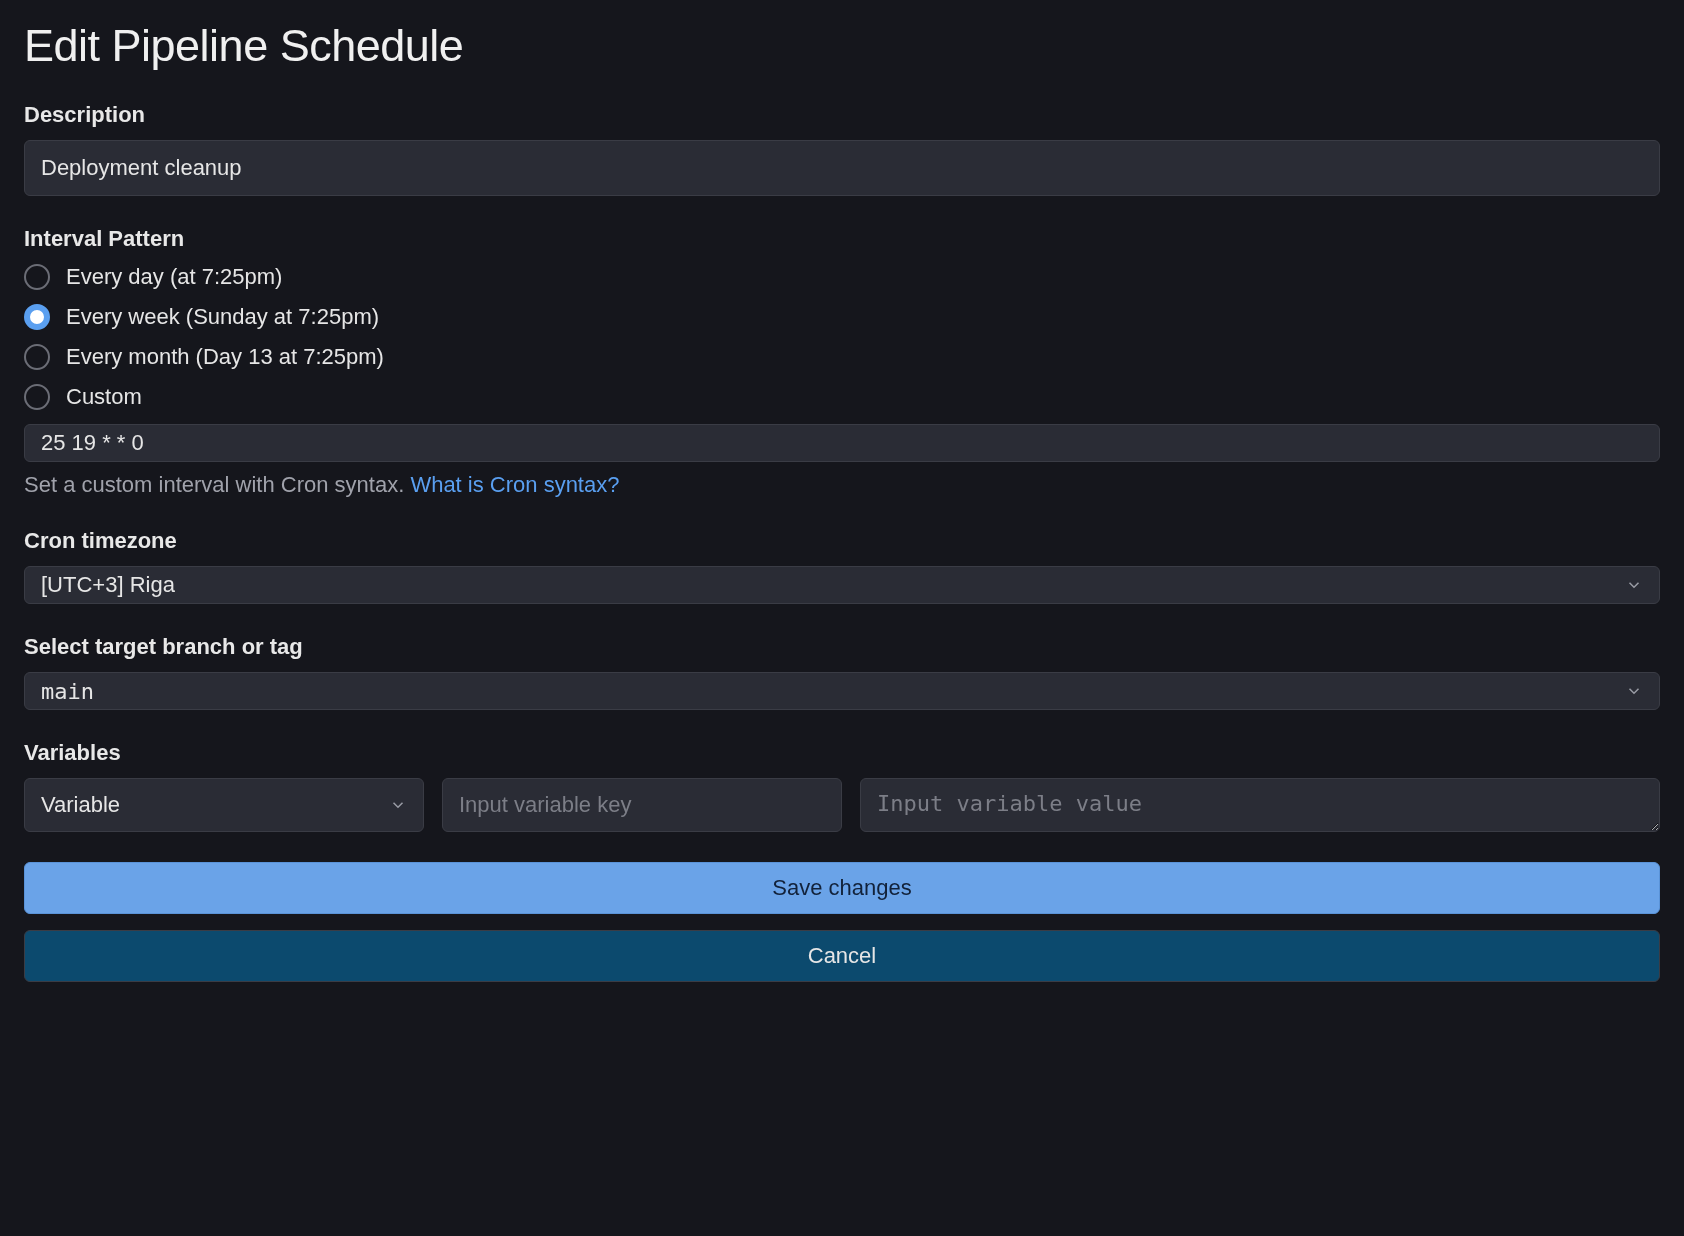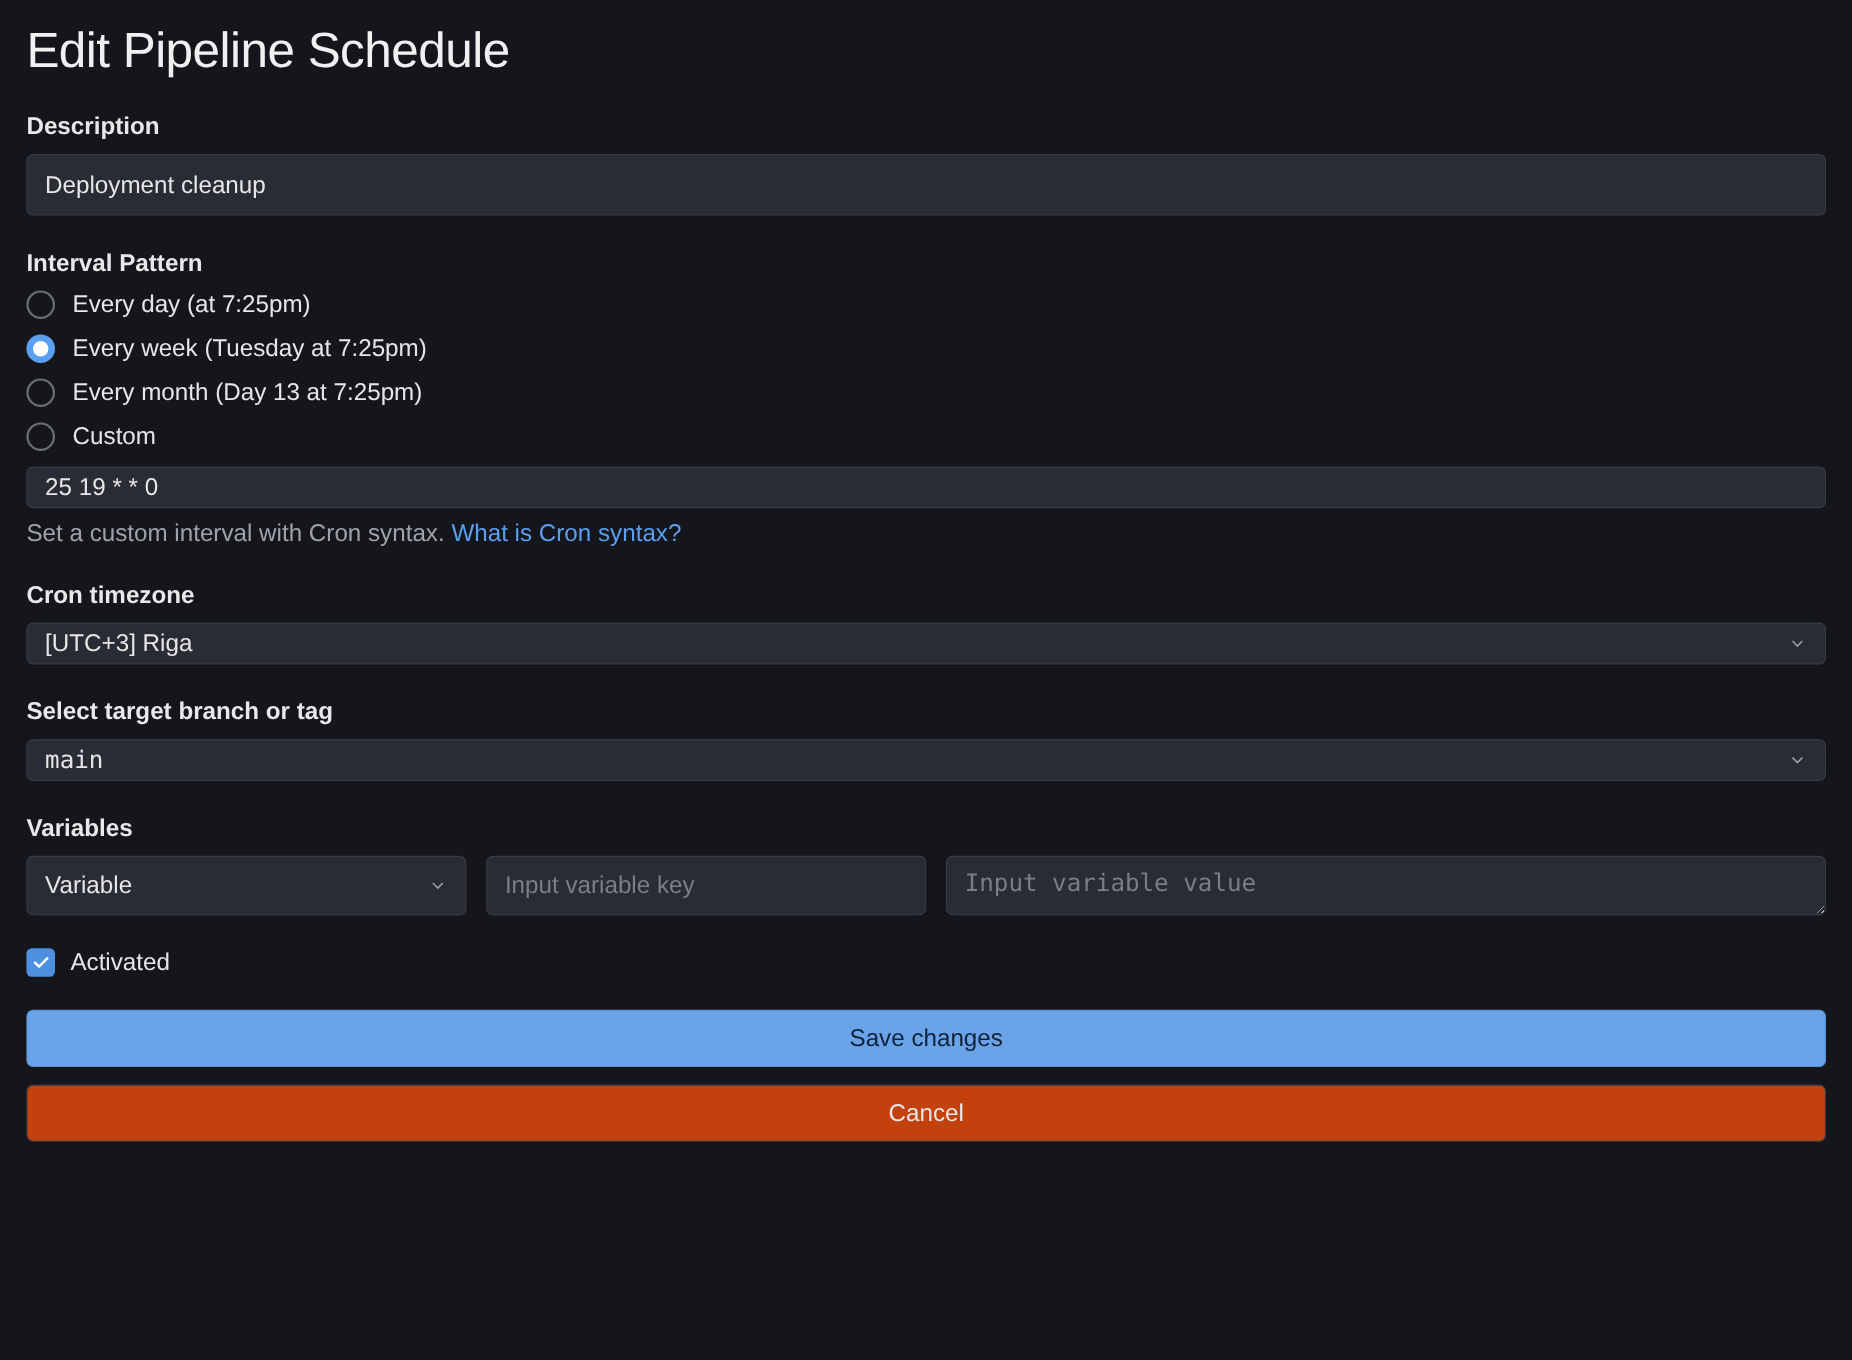--- a/index.html
+++ b/index.html
@@ -105,21 +105,21 @@
     cursor: pointer;
     border: 1px solid transparent;
   }
   .btn-primary {
     background: #6aa3e8;
     color: #12223a;
     font-weight: 500;
     border: 1px solid #5a93d8;
   }
   .btn-secondary {
-    background: #c2410c;
+    background: #0c4a6e;
     color: #e6e6e6;
     border: 1px solid #3a3c45;
   }
 </style>
 </head>
 <body>
 
 <div class="page">
 
   <h1 class="page-title">Edit Pipeline Schedule</h1>
@@ -132,21 +132,21 @@
   <div class="section">
     <label class="field-label">Interval Pattern</label>
 
     <div class="radio-group">
       <div class="radio-row">
         <span class="radio-outer"></span>
         <span class="radio-label">Every day (at 7:25pm)</span>
       </div>
       <div class="radio-row selected">
         <span class="radio-outer"></span>
-        <span class="radio-label">Every week (Tuesday at 7:25pm)</span>
+        <span class="radio-label">Every week (Sunday at 7:25pm)</span>
       </div>
       <div class="radio-row">
         <span class="radio-outer"></span>
         <span class="radio-label">Every month (Day 13 at 7:25pm)</span>
       </div>
       <div class="radio-row">
         <span class="radio-outer"></span>
         <span class="radio-label">Custom</span>
       </div>
     </div>
@@ -191,27 +191,19 @@
           <svg viewBox="0 0 24 24">
               <path d="M6 9l6 6 6-6"></path>
             </svg>
         </span>
       </div>
       <input type="text" class="var-key" placeholder="Input variable key" style="">
       <textarea class="var-value" placeholder="Input variable value" style=""></textarea>
     </div>
   </div>
 
-  <div class="checkbox-row">
-    <span class="checkbox">
-      <svg viewBox="0 0 24 24">
-          <path d="M5 12l5 5L20 7"></path>
-        </svg>
-    </span>
-    <span class="checkbox-label">Activated</span>
-  </div>
 
   <div class="button-row">
     <button class="btn btn-primary">Save changes</button>
     <button class="btn btn-secondary">Cancel</button>
   </div>
 
 </div>
 
 </body></html>

